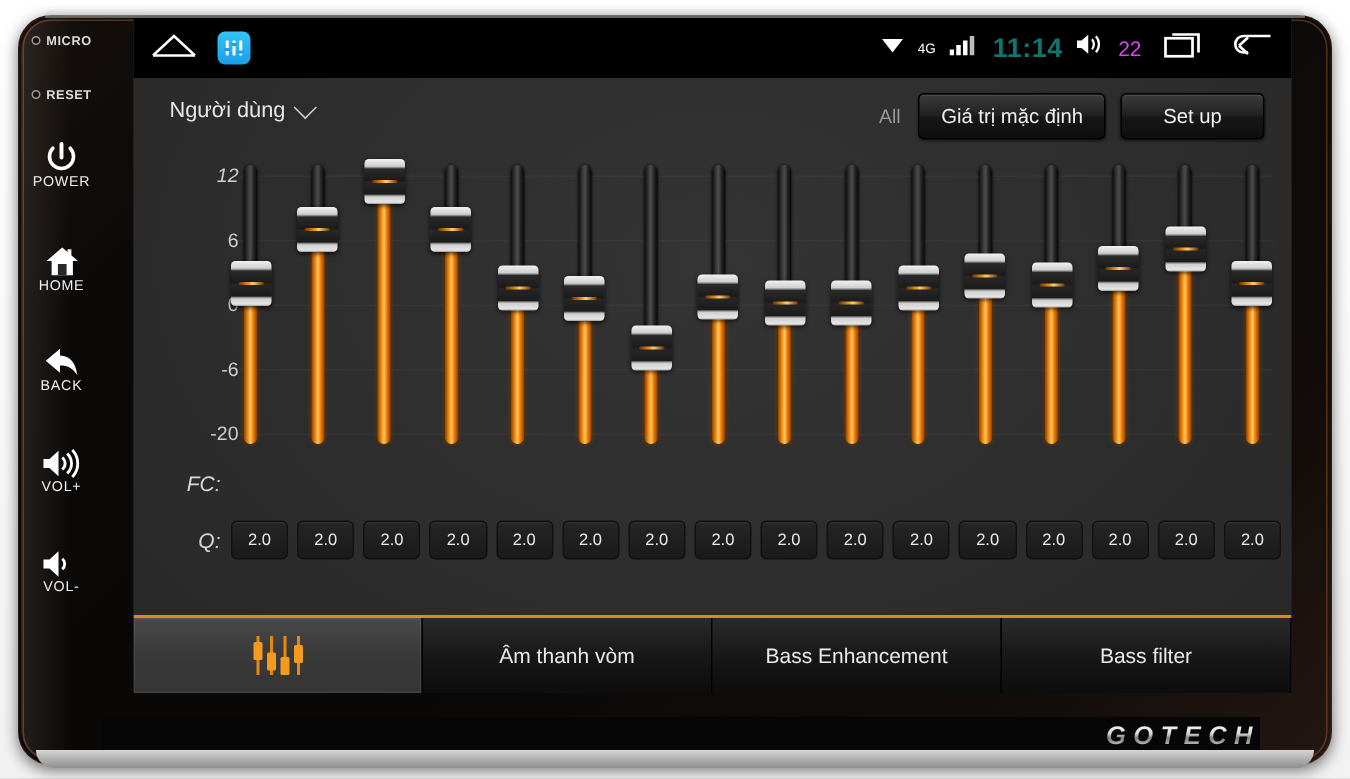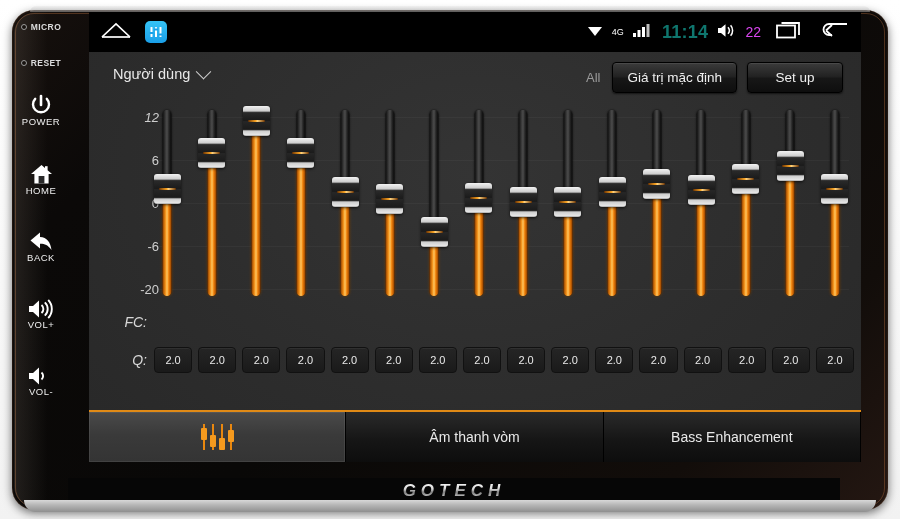--- a/index.html
+++ b/index.html
@@ -141,21 +141,21 @@
   .tab.active{ background:linear-gradient(180deg,#4a4a4a 0%,#3a3a3a 45%,#343434 100%);
                box-shadow:inset 0 0 0 1px rgba(255,255,255,.07); }
   .eq-tab-icon{ display:flex; align-items:center; gap:3px; height:26px; }
   .eqi{ position:relative; width:6px; height:26px; }
   .eqi-line{ position:absolute; left:50%; margin-left:-1px; top:0; bottom:0; width:2px; background:#e8870f; }
   .eqi-box{ position:absolute; left:0; width:6px; height:12px; background:#f59a1e; border-radius:1px; }
 
   
   #logo-strip{
     position:absolute; left:68px; top:478px; width:772px; height:26px;
-    background:#060606; display:flex; align-items:center; justify-content:center;
+    background:#060606; display:flex; align-items:center; justify-content:flex-end;
   }
   #brand{
     font-family:"Liberation Sans", sans-serif; font-size:17px; font-weight:700;
     letter-spacing:5px; font-style:italic;
     background:linear-gradient(180deg,#ffffff 0%,#d9d9d9 40%,#7d7d7d 55%,#f2f2f2 100%);
     -webkit-background-clip:text; background-clip:text; color:transparent;
   }
   .bottom-lip{
     position:absolute; left:24px; top:500px; width:852px; height:12px; border-radius:0 0 14px 14px;
     background:linear-gradient(180deg,#d8d8d8 0%,#b7b7b7 40%,#8f8f8f 100%);
@@ -457,20 +457,23 @@
                 <span class="eqi-box" style="top:6px"></span>
               </span>
             </span>
           </div>
           <div class="tab">
             <span>Âm thanh vòm</span>
           </div>
           <div class="tab">
             <span>Bass Enhancement</span>
           </div>
+          <div class="tab">
+            <span>Bass filter</span>
+          </div>
         </div>
     </div>
   </div>
 
   <div id="logo-strip">
     <span id="brand">GOTECH</span>
   </div>
   <div class="bottom-lip"></div>
 </div>
 

